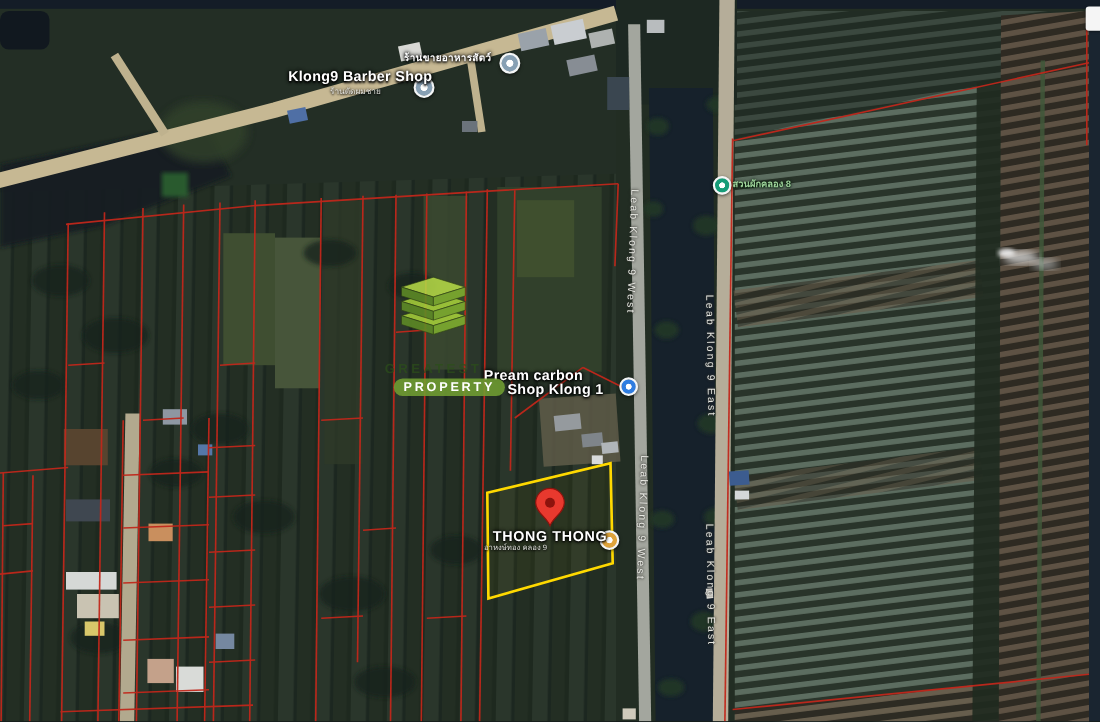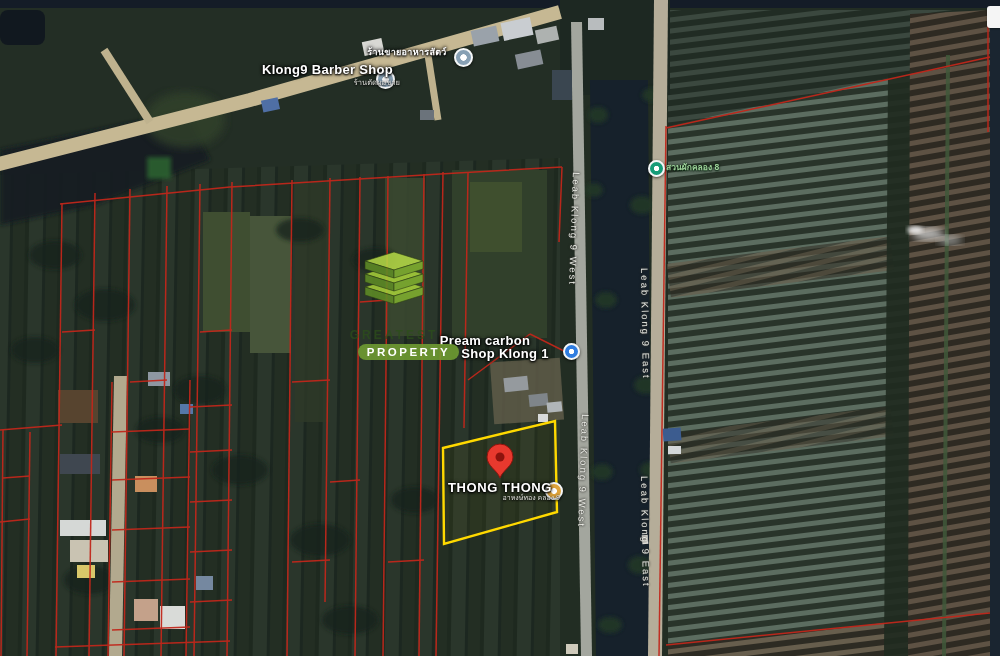--- a/index.html
+++ b/index.html
@@ -2,21 +2,21 @@
 <html><head>
 <meta charset="utf-8">
 <style>
   html,body{margin:0;padding:0;background:#0d1216;}
   .stage{position:relative;width:1000px;height:656px;overflow:hidden;background:#222d23;
          font-family:"Liberation Sans",sans-serif;}
   .stage svg.base{position:absolute;left:0;top:0;}
   
   .poi-title{position:absolute;color:#fff;font-weight:bold;font-size:13px;text-align:center;
      text-shadow:0 1px 2px #000,0 0 3px #000,0 0 4px #000;white-space:nowrap;letter-spacing:.3px;}
-  .poi-sub{position:absolute;color:#e8e8e4;font-size:7.5px;text-align:right;
+  .poi-sub{position:absolute;color:#e8e8e4;font-size:7.5px;text-align:left;
      text-shadow:0 1px 2px #000,0 0 3px #000;white-space:nowrap;filter:blur(.3px);opacity:.95;}
   .green-label{position:absolute;color:#9fd49b;font-size:8.5px;font-weight:bold;
      text-shadow:0 1px 2px #001a08,0 0 3px #001a08;white-space:nowrap;}
   .vlabel{position:absolute;writing-mode:vertical-rl;text-orientation:mixed;color:#ecede7;
      font-size:9.5px;letter-spacing:2px;white-space:nowrap;
      text-shadow:0 0 2px #3a3a36,0 0 3px #2c2c28;opacity:.97;}
   
   .poi{position:absolute;border-radius:50%;border:2px solid #f4f6f7;
        box-shadow:0 1px 3px rgba(0,0,0,.65);}
   .poi-gray {width:15px;height:15px;background:radial-gradient(circle,#ffffff 0 28%,#87a0b4 33%);}

